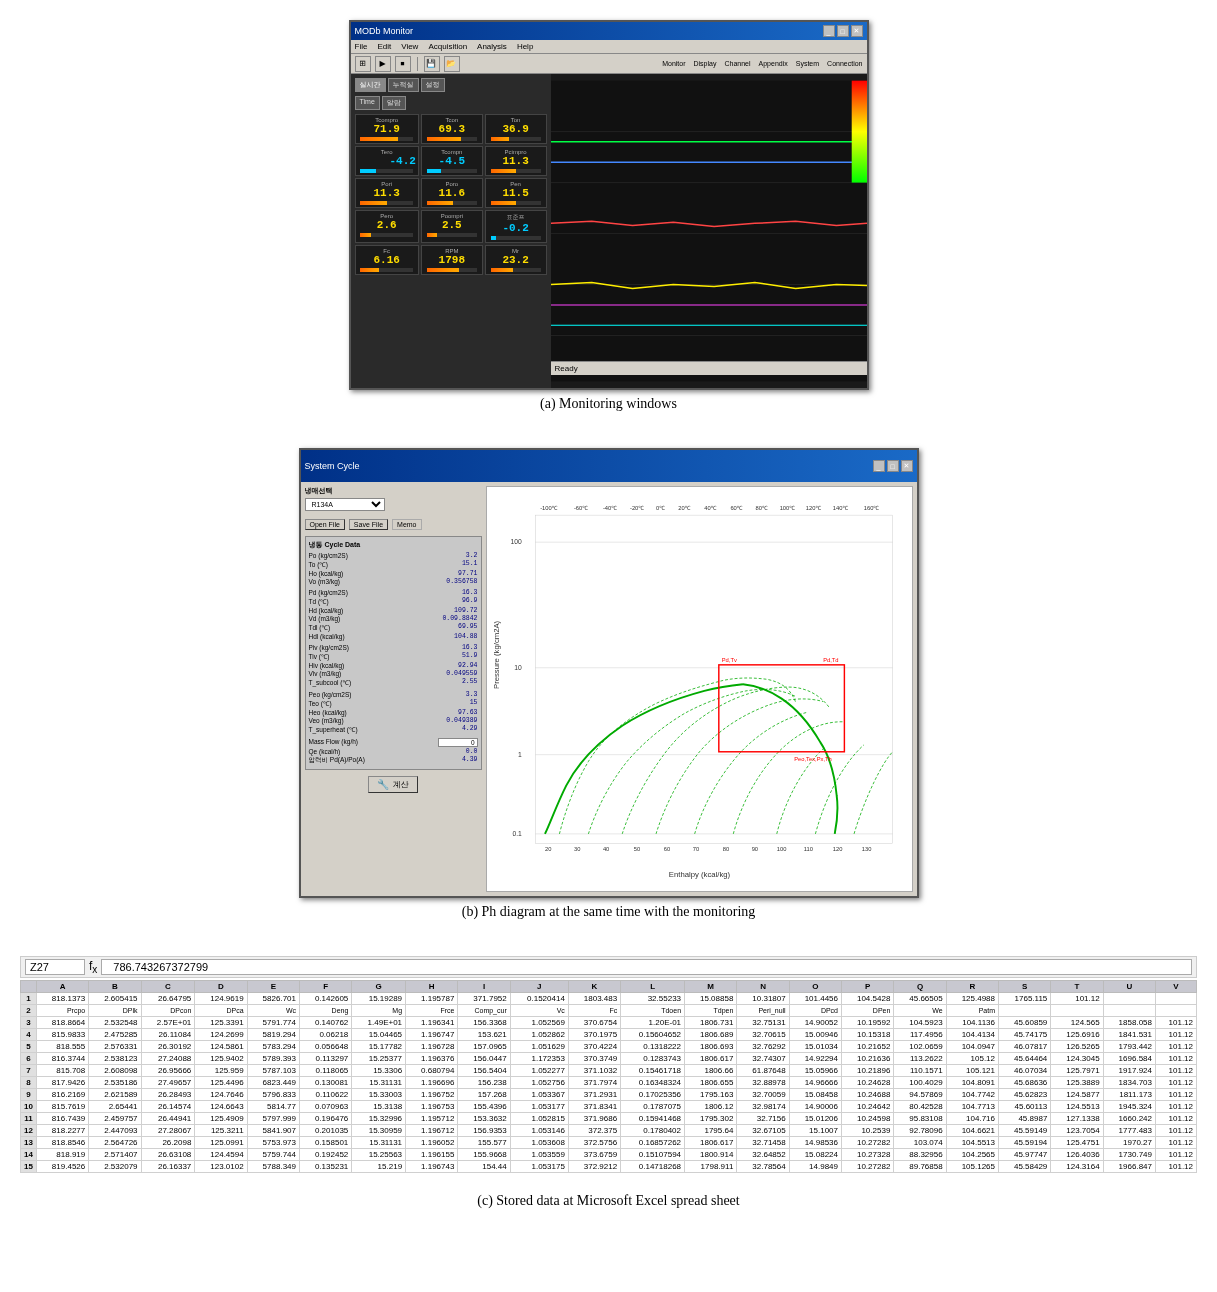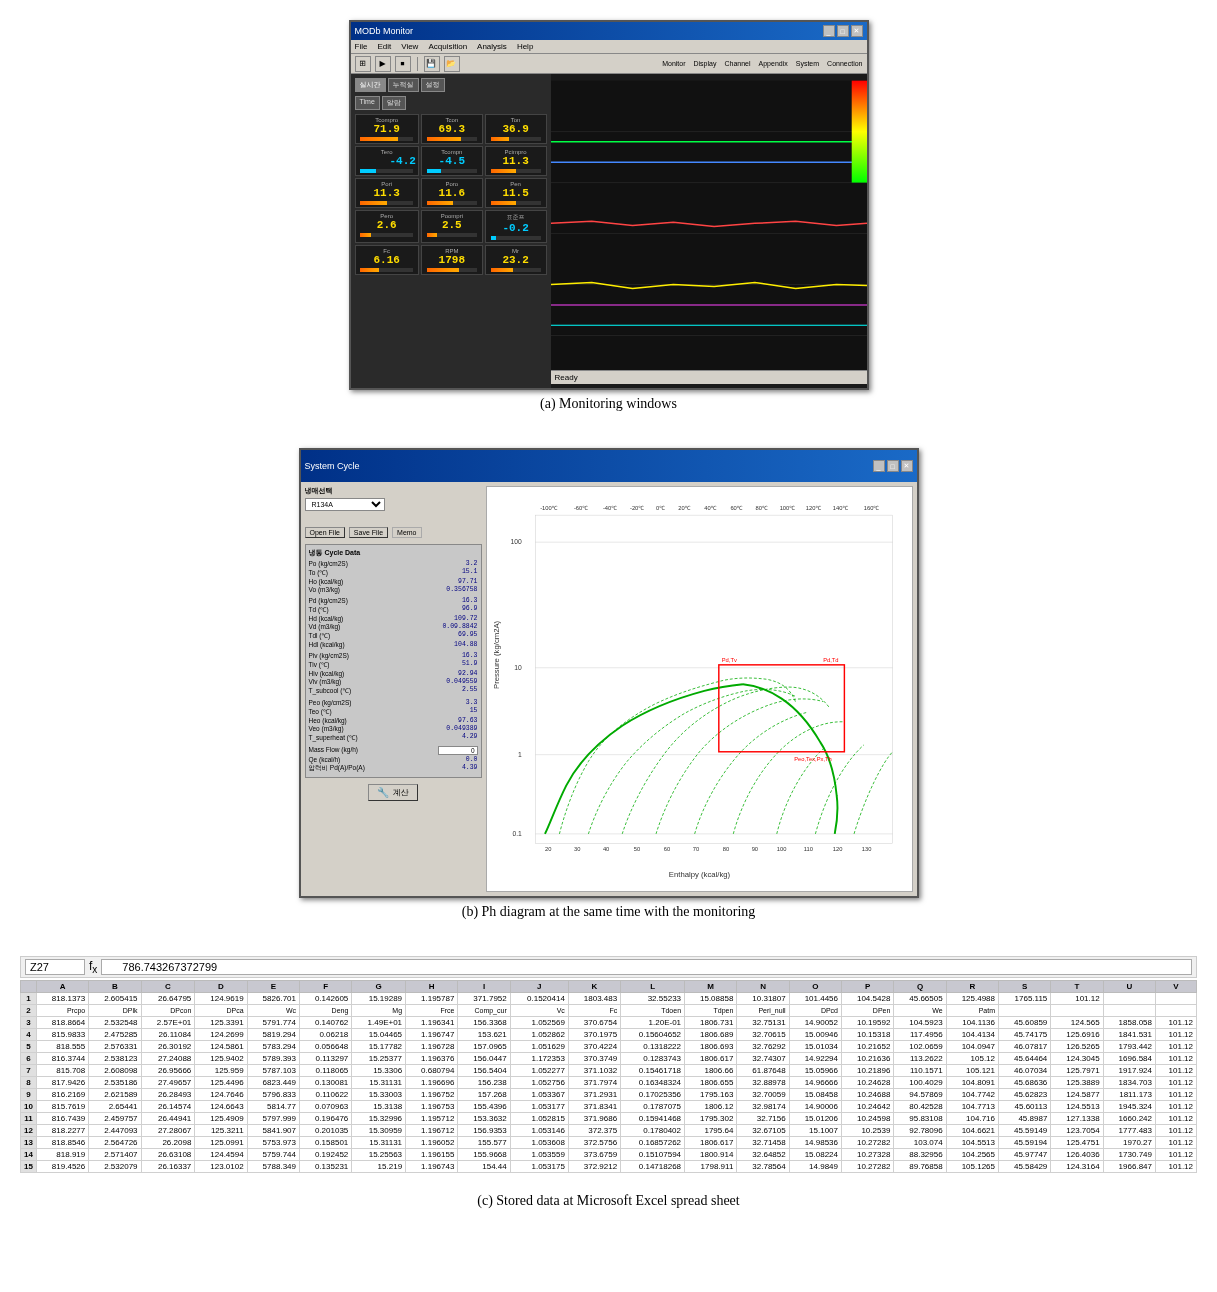--- a/index.html
+++ b/index.html
@@ -190,21 +190,21 @@
     .status-bar {
       height: 14px;
       background: #d4d0c8;
       border-top: 1px solid #888;
       display: flex;
       align-items: center;
       padding: 0 4px;
       font-size: 8px;
       font-family: Arial, sans-serif;
       position: absolute;
-      bottom: 4px;
+      bottom: 13px;
       width: 100%;
     }
 
     .caption {
       font-size: 14px;
       font-family: 'Times New Roman', Times, serif;
       text-align: center;
       margin-top: 6px;
     }
 
@@ -254,21 +254,21 @@
       gap: 2px;
       font-size: 7px;
       font-family: Arial, sans-serif;
       overflow: hidden;
     }
 
     .ph-refrigerant-row {
       display: flex;
       align-items: center;
       gap: 4px;
-      margin-bottom: 14px;
+      margin-bottom: 6px;
     }
 
     .ph-select {
       background: white;
       border: 1px solid #888;
       font-size: 7px;
       padding: 1px 2px;
       width: 80px;
     }
 
@@ -349,21 +349,21 @@
       width: 60px;
       border: 1px solid #aaa;
       padding: 1px 4px;
       font-size: 11px;
       font-family: Arial, sans-serif;
     }
 
     .formula-input {
       flex: 1;
       border: 1px solid #aaa;
-      padding: 1px 20px;
+      padding: 1px 11px;
       font-size: 11px;
       font-family: Arial, sans-serif;
     }
 
     .excel-table {
       width: 100%;
       border-collapse: collapse;
       font-size: 8.5px;
       font-family: Arial, sans-serif;
     }

